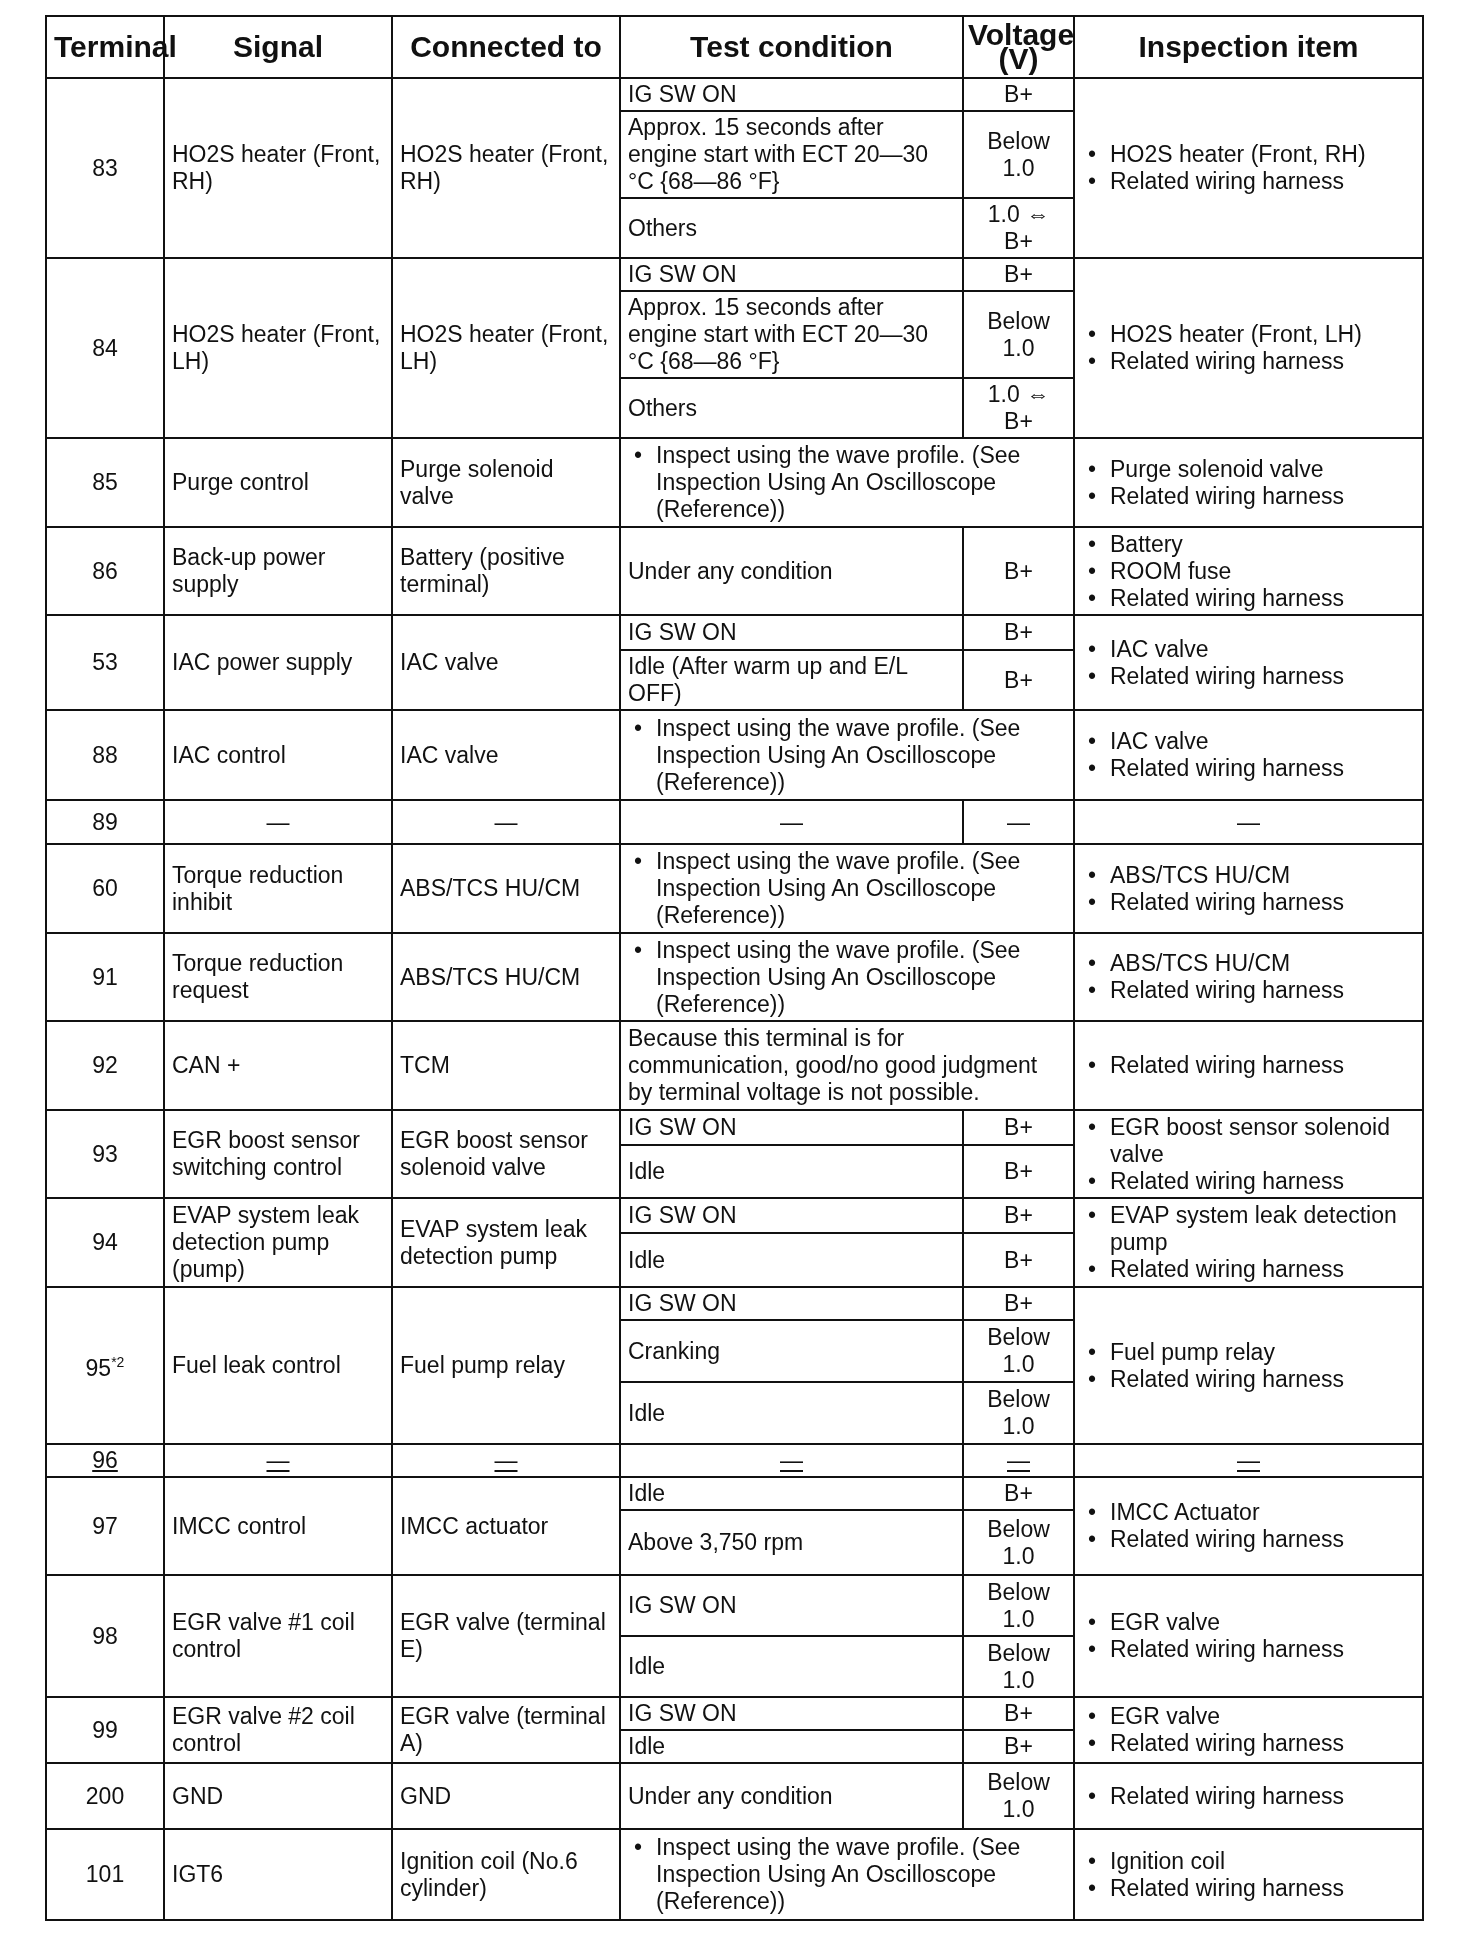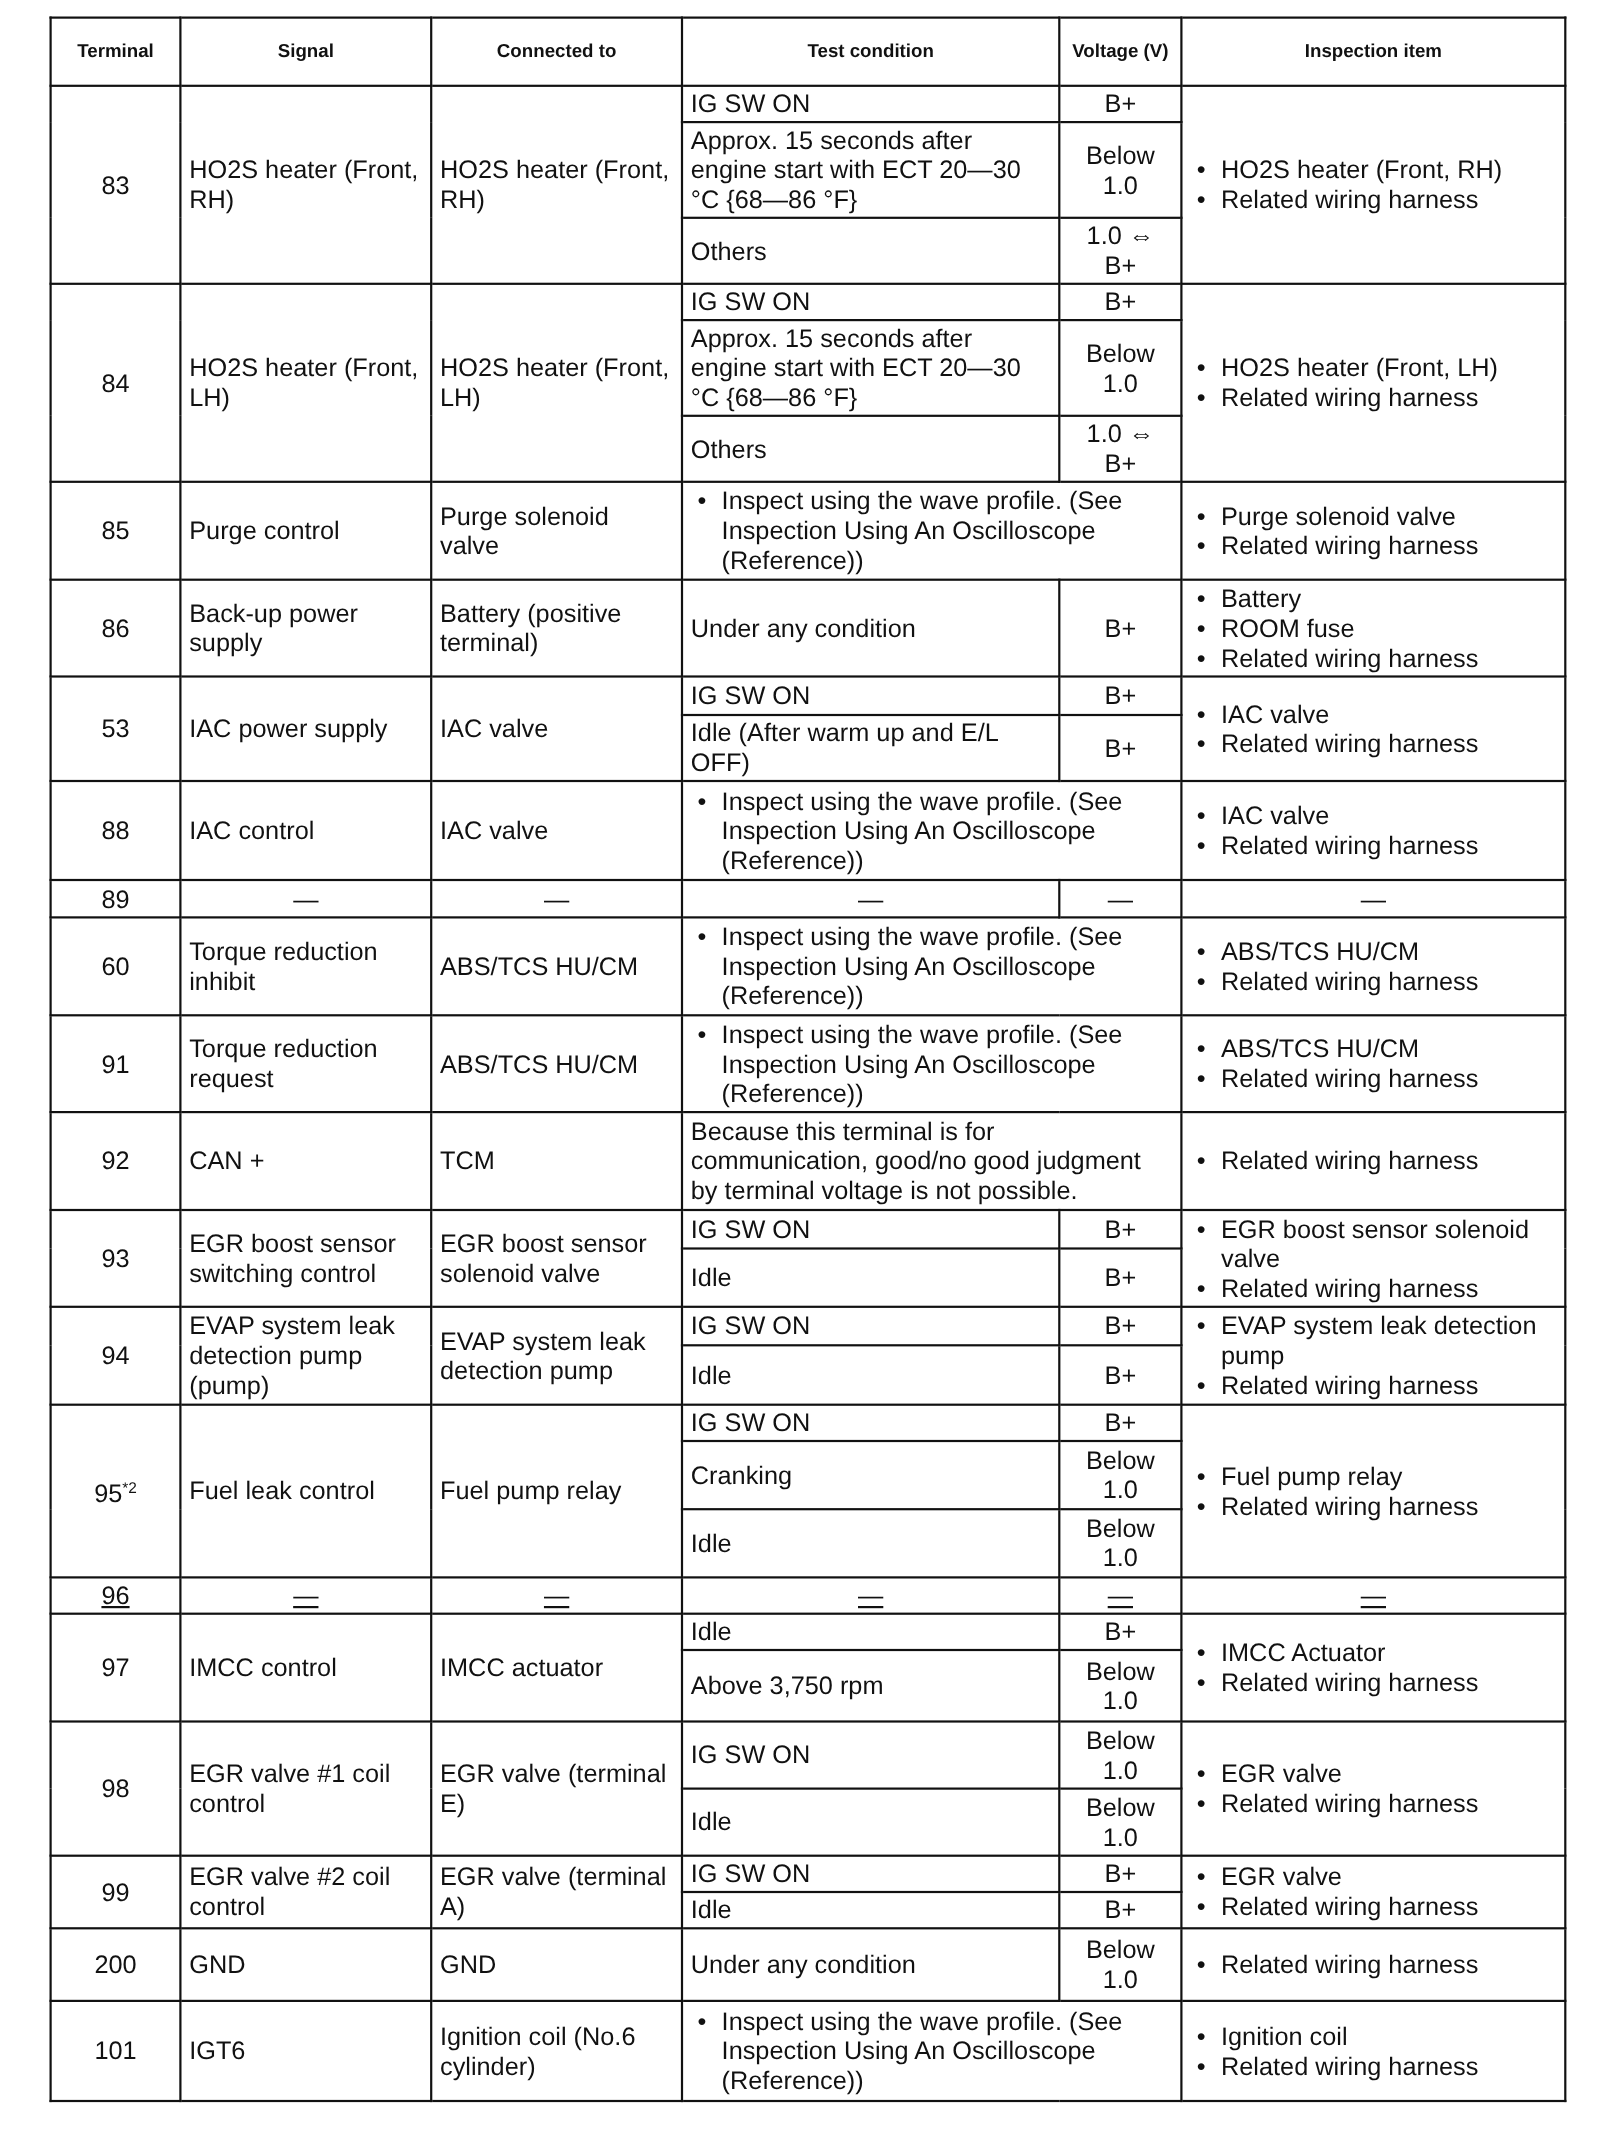--- a/index.html
+++ b/index.html
@@ -1,21 +1,21 @@
 <!DOCTYPE html>
 <html><head>
 <meta charset="utf-8">
 <style>
   html,body{margin:0;padding:0;background:#fff;}
   body{width:1472px;height:1938px;position:relative;overflow:hidden;
        font-family:"Liberation Sans",sans-serif;color:#111;}
   table{position:absolute;left:45px;top:15px;width:1377px;border-collapse:collapse;
         table-layout:fixed;font-size:23px;line-height:27px;}
   td,th{border:2px solid #111;padding:2px 7px;vertical-align:middle;}
-  th{font-weight:bold;font-size:17px;text-align:center;height:56px;line-height:24px;}
+  th{font-weight:bold;font-size:30px;text-align:center;height:56px;line-height:24px;}
   .c{text-align:center;}
   .bl{list-style:none;margin:0;padding:0;}
   .bl li{position:relative;padding-left:28px;}
   .bl li::before{content:"\2022";position:absolute;left:6px;top:0;}
   sup{font-size:14px;}
   .dash{text-align:center;}
 </style>
 </head>
 <body>
 
@@ -137,21 +137,21 @@
             <li>Inspect using the wave profile. (See Inspection Using An Oscilloscope (Reference))</li>
           </ul>
         </td>
         <td rowspan="1">
           <ul class="bl">
             <li>IAC valve</li>
             <li>Related wiring harness</li>
           </ul>
         </td>
       </tr>
-      <tr style="height: 34px;">
+      <tr style="height: 44px;">
         <td class="c" rowspan="1"><span>89</span></td>
         <td class="dash" rowspan="1">—</td>
         <td class="dash" rowspan="1">—</td>
         <td class="dash">—</td>
         <td class="c">—</td>
         <td class="dash" rowspan="1">—</td>
       </tr>
       <tr style="height: 89px;">
         <td class="c" rowspan="1"><span>60</span></td>
         <td rowspan="1">Torque reduction inhibit</td>

